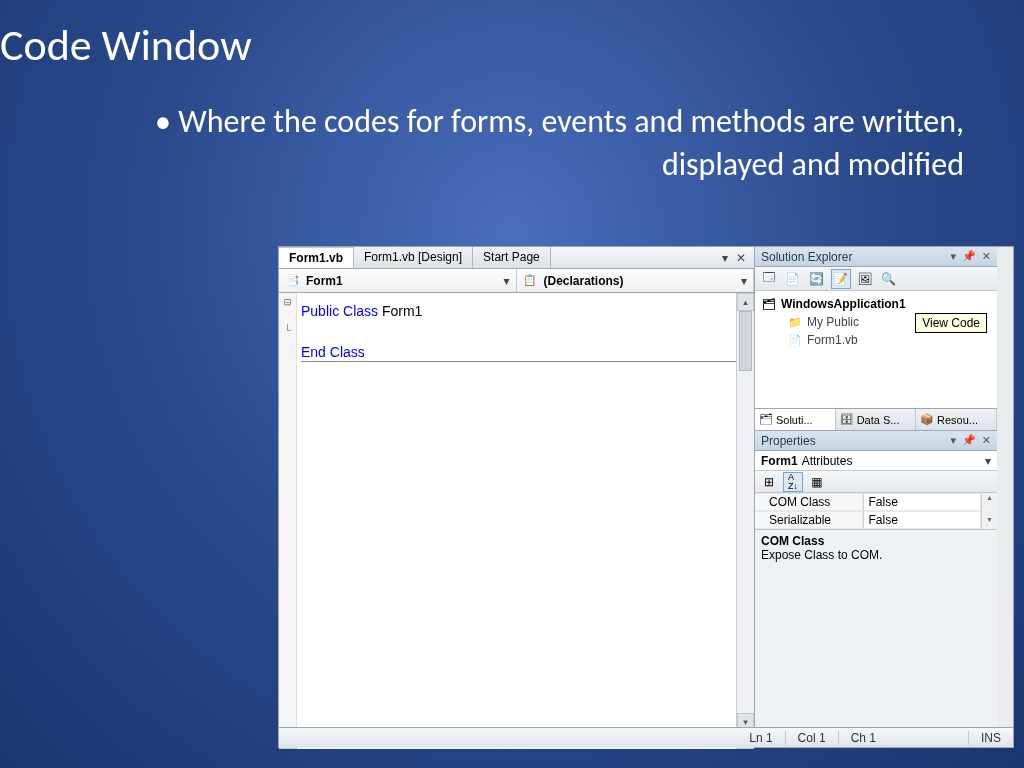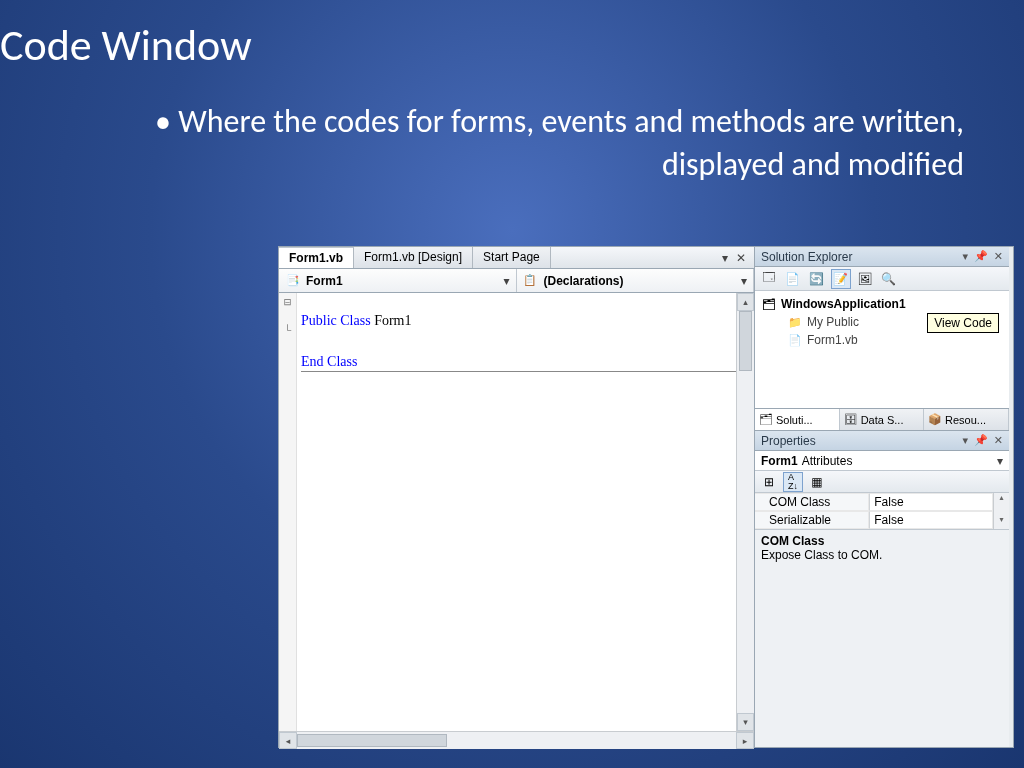--- a/index.html
+++ b/index.html
@@ -97,23 +97,23 @@
   background: #f5f5f5;
   border-right: 1px solid #e0e0e0;
   font-family: "Courier New", monospace;
   font-size: 12px;
   color: #888;
   text-align: center;
   padding-top: 2px;
 }
 .code-text {
   flex: 1;
-  font-family: Liberation Serif, serif;
+  font-family: Liberation Sans, sans-serif;
   font-size: 14px;
-  padding: 18px 0 0 4px;
+  padding: 8px 0 0 4px;
   white-space: pre;
   line-height: 1.45;
 }
 .kw { color: #0000ff; }
 .code-text .underline { border-bottom: 1px solid #888; display: inline-block; width: 100%; height: 1.45em; }
 .vscroll {
   width: 18px;
   background: #eef0f3;
   border-left: 1px solid #c8ccd0;
   position: relative;
@@ -124,21 +124,21 @@
   height: 18px;
   background: #eef0f3;
   border-top: 1px solid #c8ccd0;
   display: flex;
 }
 .hscroll .arrow { width: 18px; background: #e0e4e8; border: 1px solid #c0c8d0; text-align: center; font-size: 9px; color: #555; line-height: 16px; }
 .hscroll .track { flex: 1; position: relative; }
 .hscroll .thumb { position: absolute; left: 0; top: 2px; bottom: 2px; width: 150px; background: #d0d6dc; border: 1px solid #b0b8c0; }
 .ide-right {
   position: absolute;
-  left: 476px; top: 0; right: 4px; height: 100%;
+  left: 476px; top: 0; right: 16px; height: 100%;
   background: #e8ecef;
   display: flex;
   flex-direction: column;
   justify-content: space-between;
 }
 .panel-title {
   height: 20px;
   background: linear-gradient(#dbe5ef, #c5d4e3);
   border-bottom: 1px solid #9aa7b3;
   display: flex; align-items: center;
@@ -389,13 +389,19 @@
         <div class="arrow">▴</div>
         <div class="arrow" style="position:absolute;bottom:0;left:0;right:0">▾</div>
       </div>
     </div>
     <div class="prop-desc">
       <b>COM Class</b>
       <span>Expose Class to COM.</span>
     </div>
   </div>
 
+  <div class="status-bar">
+    <div class="cell">Ln 1</div>
+    <div class="cell">Col 1</div>
+    <div class="cell">Ch 1</div>
+    <div class="cell" style="margin-left:80px">INS</div>
+  </div>
 </div>
 
 </body></html>

